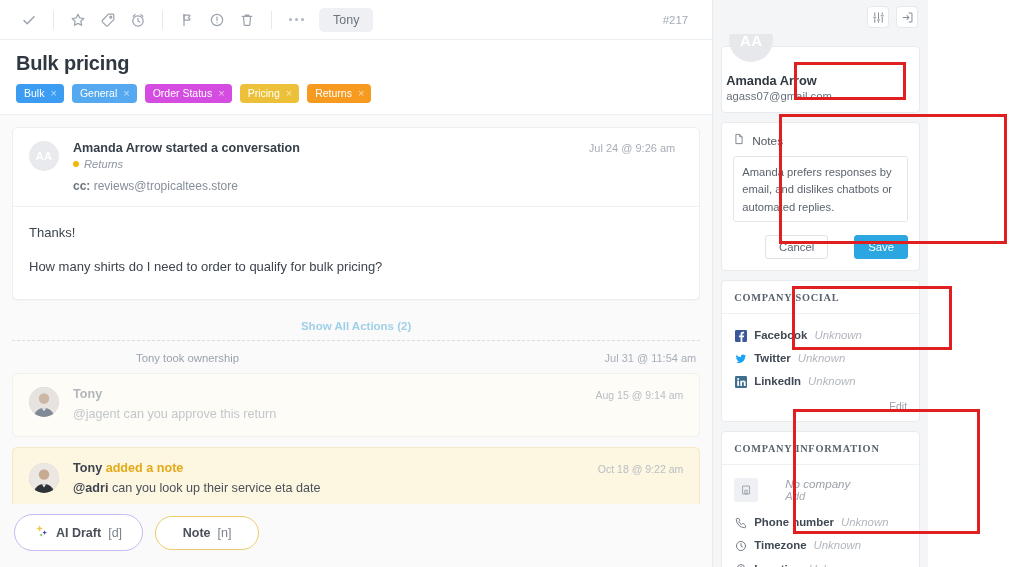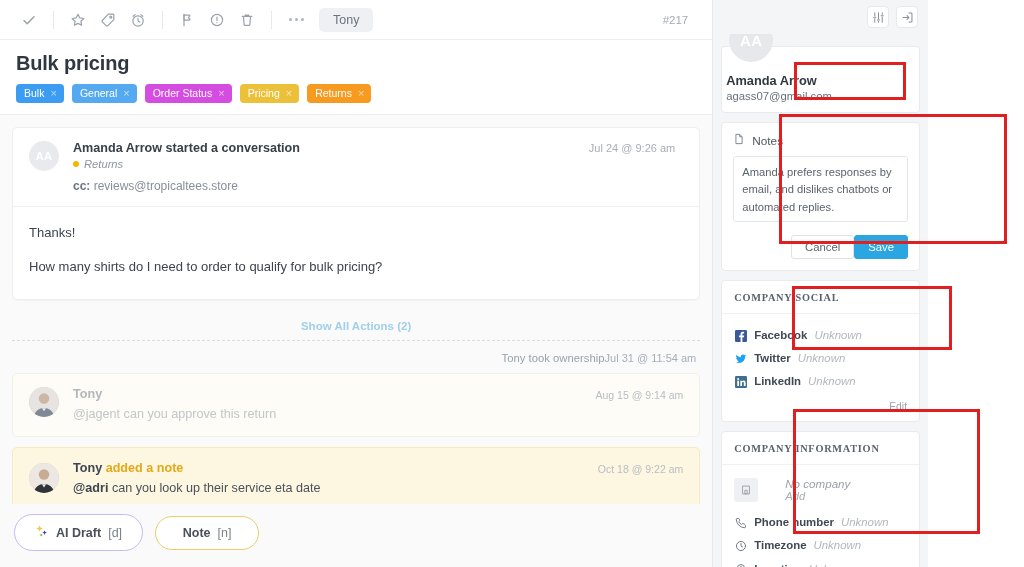--- a/index.html
+++ b/index.html
@@ -197,21 +197,21 @@
   }
 
   
   .event-row {
     display: flex;
     align-items: center;
     padding: 8px 4px 9px 4px;
     font-size: 11.3px;
     color: #9aa2ac;
   }
-  .event-text { flex: 1; text-align: right; padding-left: 120px; }
+  .event-text { flex: 1; text-align: left; padding-left: 120px; }
   .event-time { color: #a7aeb8; font-size: 11px; }
 
   
   .note-card {
     border-radius: 5px;
     border: 1px solid #f0eddf;
     margin-bottom: 10px;
     padding: 13px 16px 15px 16px;
     position: relative;
     display: flex;
@@ -365,21 +365,21 @@
     color: #5b636d;
     line-height: 1.55;
     padding: 7px 8px;
     resize: none;
     height: 66px;
     font-family: "Liberation Sans", sans-serif;
     background: #fff;
     outline: none;
   }
   .notes-btns {
-    display: flex; justify-content: flex-end; gap: 0; margin-top: 9px;
+    display: flex; justify-content: flex-end; gap: 26px; margin-top: 9px;
   }
   .nbtn {
     font-size: 11.3px;
     padding: 5px 13px;
     border-radius: 3px;
     cursor: pointer;
   }
   .nbtn-cancel { background: #fff; border: 1px solid #dfe2e6; color: #5b636d; }
   .nbtn-save { background: #2ba6e0; border: 1px solid #2ba6e0; color: #fff; }
 

